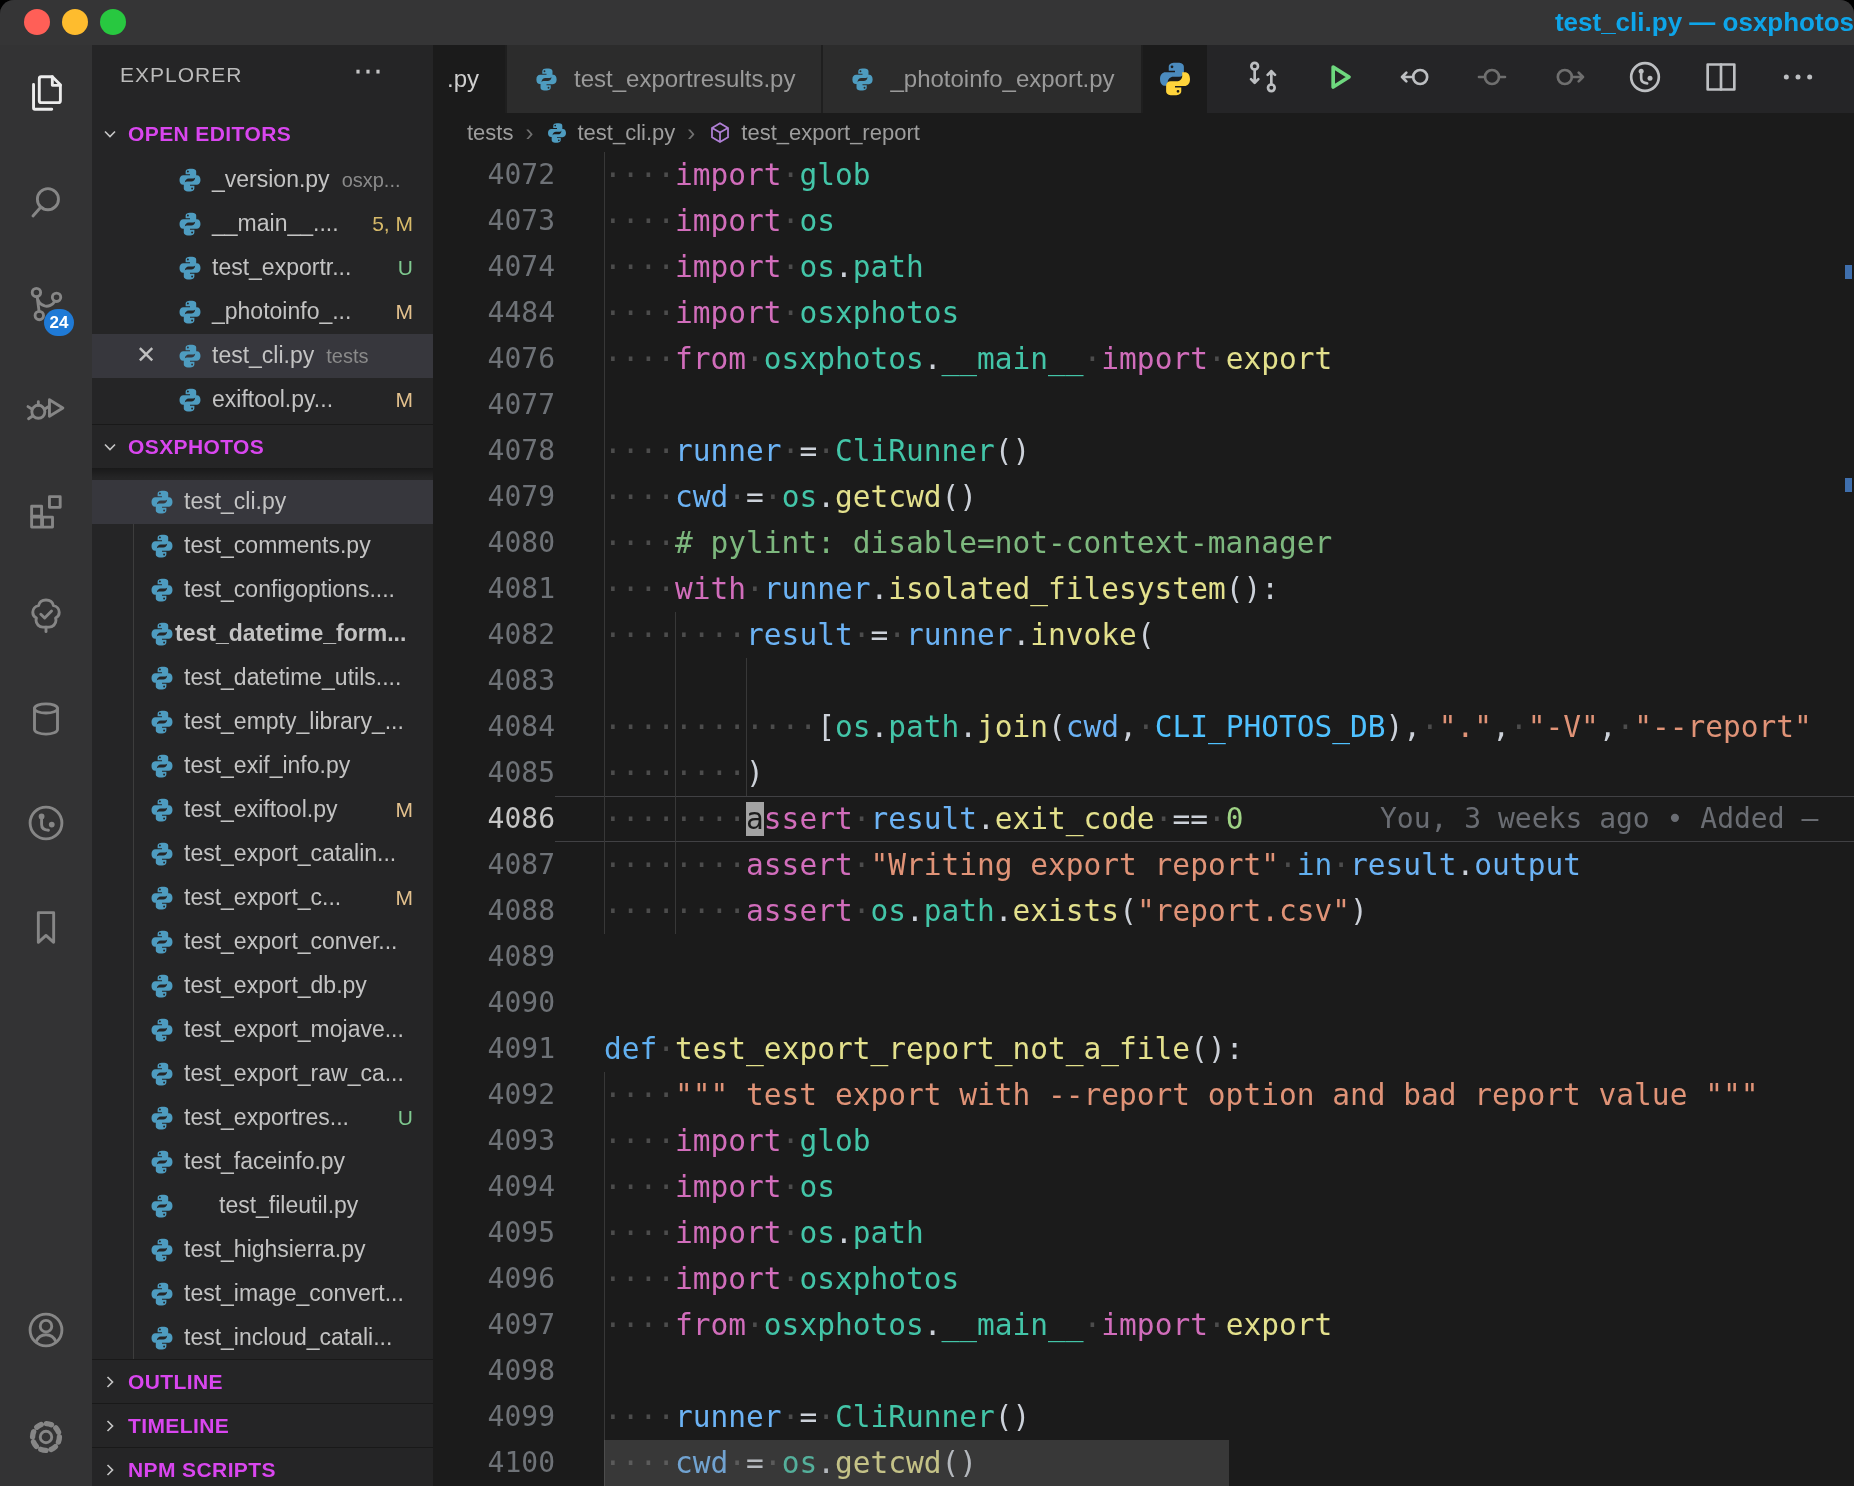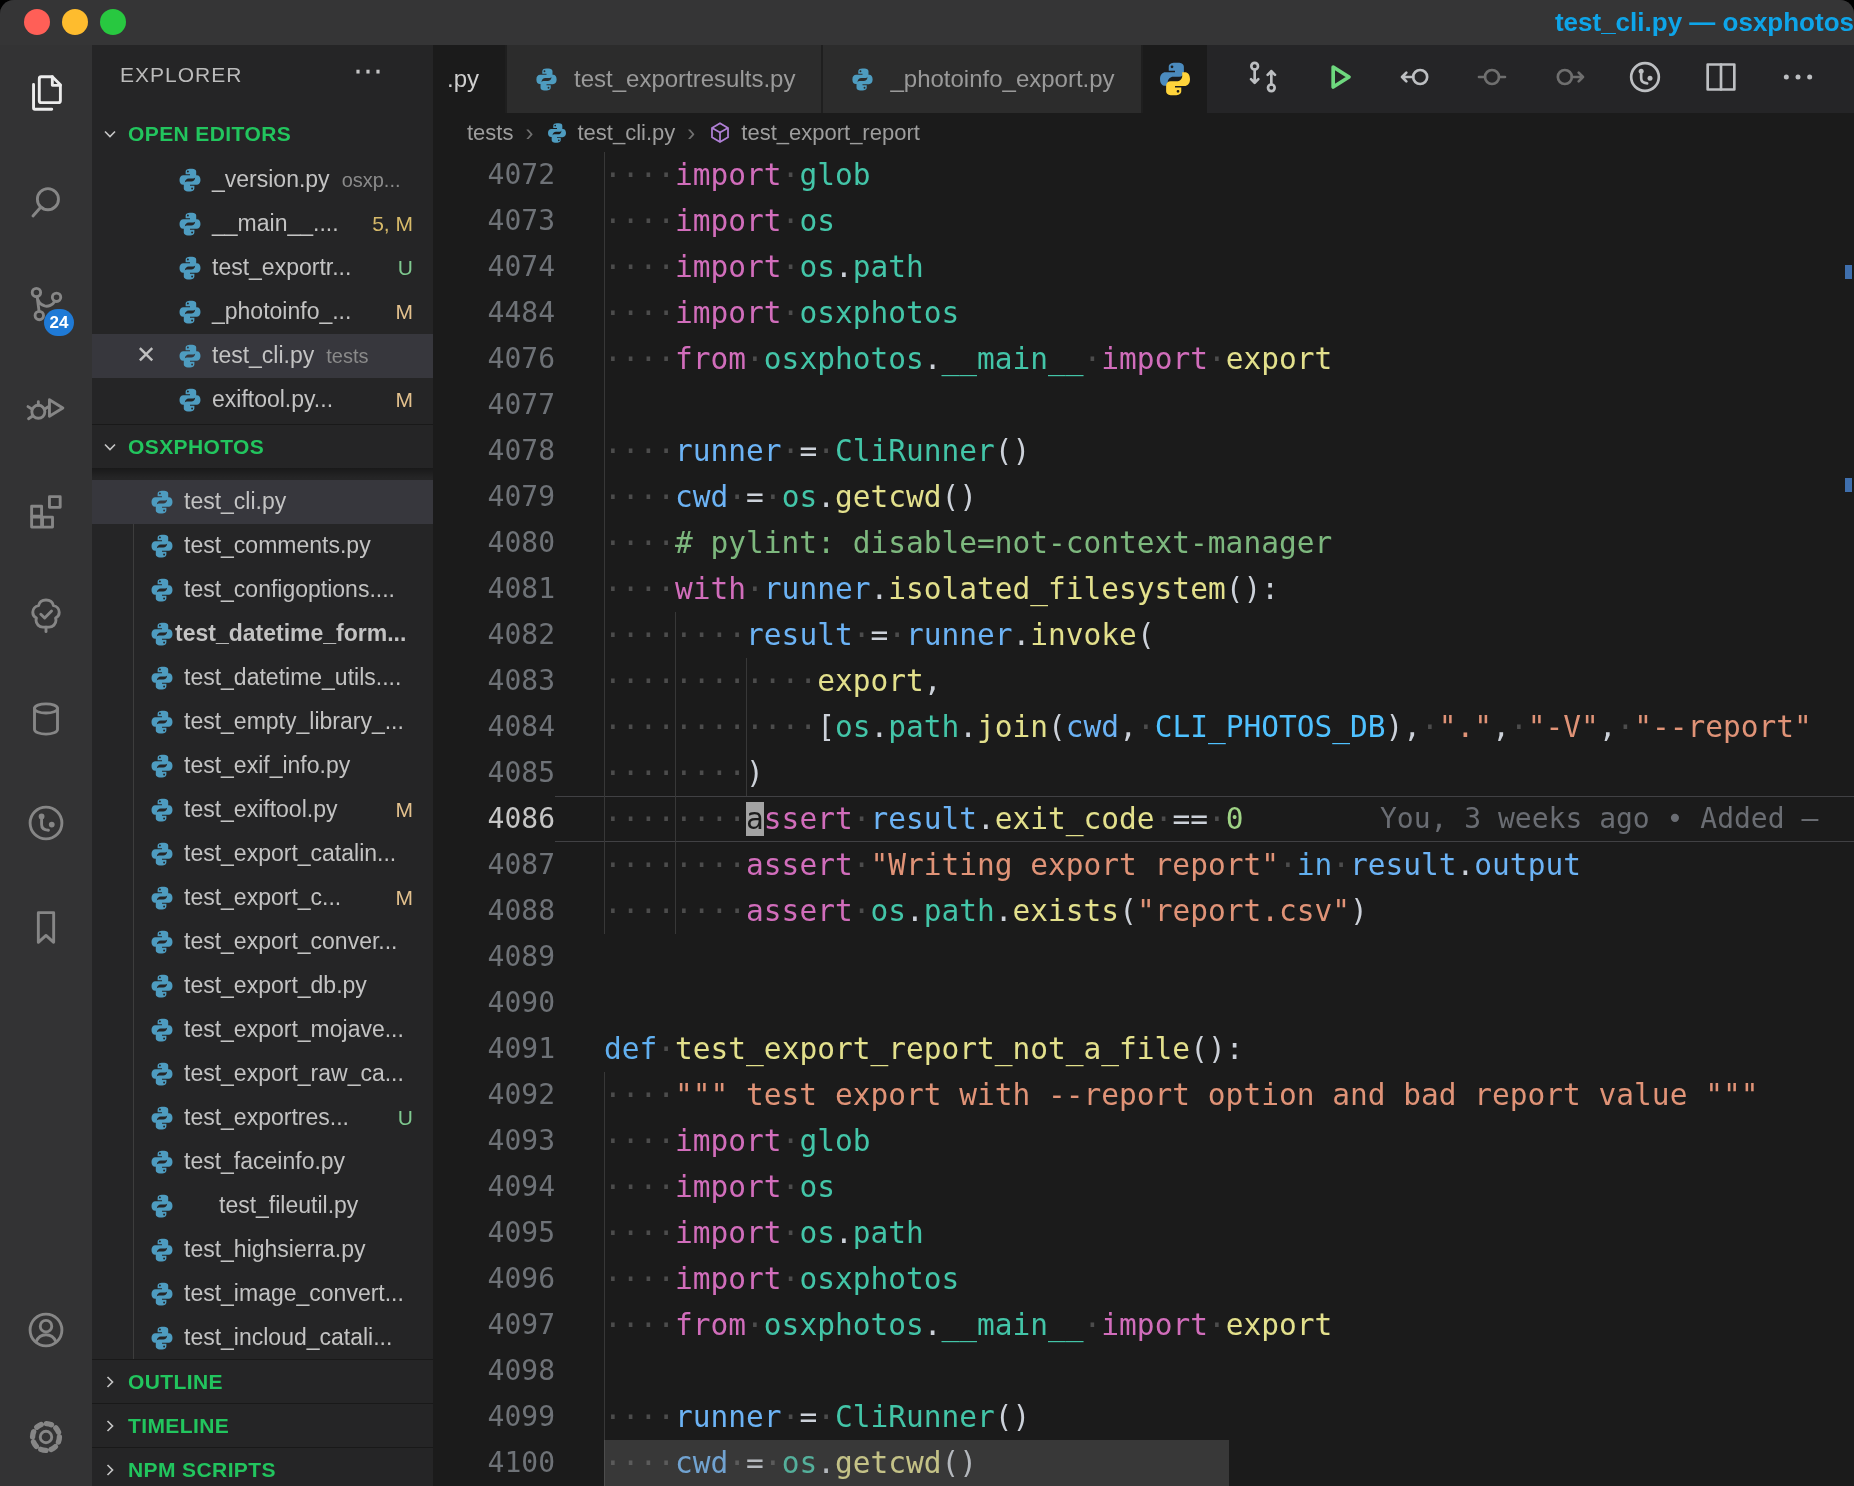--- a/index.html
+++ b/index.html
@@ -17,21 +17,21 @@
   .ab-btn.active svg{stroke:#ececec;}
   .ab-badge{position:absolute;left:44px;top:36px;min-width:30px;height:27px;border-radius:14px;background:#1f7ad6;
             color:#fff;font-size:17px;font-weight:bold;line-height:27px;text-align:center;padding:0 4px;box-sizing:border-box;}
   
   #sidebar{position:absolute;left:92px;top:45px;width:341px;height:1441px;background:#252526;overflow:hidden;}
   #sb-header{position:absolute;left:0;top:0;width:341px;height:60px;}
   #sb-title{position:absolute;left:28px;top:18px;font-size:21px;letter-spacing:1px;color:#bbbbbb;}
   #sb-more{position:absolute;right:48px;top:8px;font-size:30px;color:#c5c5c5;letter-spacing:2px;}
   .section{position:absolute;left:0;width:341px;height:44px;display:flex;align-items:center;}
   .section .chev{width:20px;height:20px;margin-left:8px;stroke:#c5c5c5;fill:none;stroke-width:2;}
-  .section .sec-label{margin-left:8px;font-size:21px;font-weight:bold;color:#22c55e;letter-spacing:.4px;}
+  .section .sec-label{margin-left:8px;font-size:21px;font-weight:bold;color:#d946ef;letter-spacing:.4px;}
   .section.bordered{border-top:1px solid #191919;}
   .row{position:absolute;left:0;width:341px;height:44px;}
   .row.selected{background:#37373d;}
   .row .pyico{position:absolute;width:28px;height:28px;top:8px;color:#4e9cc0;}
   .row .fname{position:absolute;font-size:23px;color:#c3c3c3;white-space:nowrap;top:8px;}
   .row .fdesc{font-size:20px;color:#8a8a8a;margin-left:12px;}
   .row .fdec{position:absolute;right:20px;top:10px;font-size:21px;}
   .row .closex{position:absolute;left:44px;top:7px;font-size:24px;color:#c0c0c0;}
   .c-mod{color:#e2c08d;} .c-unt{color:#7fc98f;} .c-warn{color:#d7ba6a;} .c-norm{color:#c3c3c3;} .c-sel{color:#e8e8e8;}
   #tree-guide{position:absolute;left:41px;width:1px;background:#3d3d3d;}
@@ -510,21 +510,21 @@
         <div class="cl" style="top: 46px;"><span class="lno">4073</span><span class="ct"><span class="tk-w">····</span><span class="tk-k">import</span><span class="tk-w">·</span><span class="tk-m">os</span></span></div>
         <div class="cl" style="top: 92px;"><span class="lno">4074</span><span class="ct"><span class="tk-w">····</span><span class="tk-k">import</span><span class="tk-w">·</span><span class="tk-m">os</span><span class="tk-o">.</span><span class="tk-m">path</span></span></div>
         <div class="cl" style="top: 138px;"><span class="lno">4484</span><span class="ct"><span class="tk-w">····</span><span class="tk-k">import</span><span class="tk-w">·</span><span class="tk-m">osxphotos</span></span></div>
         <div class="cl" style="top: 184px;"><span class="lno">4076</span><span class="ct"><span class="tk-w">····</span><span class="tk-k">from</span><span class="tk-w">·</span><span class="tk-m">osxphotos</span><span class="tk-o">.</span><span class="tk-m">__main__</span><span class="tk-w">·</span><span class="tk-k">import</span><span class="tk-w">·</span><span class="tk-f">export</span></span></div>
         <div class="cl" style="top: 230px;"><span class="lno">4077</span><span class="ct"></span></div>
         <div class="cl" style="top: 276px;"><span class="lno">4078</span><span class="ct"><span class="tk-w">····</span><span class="tk-v">runner</span><span class="tk-w">·</span><span class="tk-o">=</span><span class="tk-w">·</span><span class="tk-m">CliRunner</span><span class="tk-o">()</span></span></div>
         <div class="cl" style="top: 322px;"><span class="lno">4079</span><span class="ct"><span class="tk-w">····</span><span class="tk-v">cwd</span><span class="tk-w">·</span><span class="tk-o">=</span><span class="tk-w">·</span><span class="tk-m">os</span><span class="tk-o">.</span><span class="tk-f">getcwd</span><span class="tk-o">()</span></span></div>
         <div class="cl" style="top: 368px;"><span class="lno">4080</span><span class="ct"><span class="tk-w">····</span><span class="tk-cm"># pylint: disable=not-context-manager</span></span></div>
         <div class="cl" style="top: 414px;"><span class="lno">4081</span><span class="ct"><span class="tk-w">····</span><span class="tk-k">with</span><span class="tk-w">·</span><span class="tk-v">runner</span><span class="tk-o">.</span><span class="tk-f">isolated_filesystem</span><span class="tk-o">():</span></span></div>
         <div class="cl" style="top: 460px;"><span class="lno">4082</span><span class="ct"><span class="tk-w">········</span><span class="tk-v">result</span><span class="tk-w">·</span><span class="tk-o">=</span><span class="tk-w">·</span><span class="tk-v">runner</span><span class="tk-o">.</span><span class="tk-f">invoke</span><span class="tk-o">(</span></span></div>
-        <div class="cl" style="top: 506px;"><span class="lno">4083</span><span class="ct"><span class="tk-w">············</span><span class="tk-f">export</span><span class="tk-o">,</span></span></div>
+        <div class="cl" style="top: 506px;"><span class="lno">4083</span></div>
         <div class="cl" style="top: 552px;"><span class="lno">4084</span><span class="ct"><span class="tk-w">············</span><span class="tk-o">[</span><span class="tk-m">os</span><span class="tk-o">.</span><span class="tk-m">path</span><span class="tk-o">.</span><span class="tk-f">join</span><span class="tk-o">(</span><span class="tk-v">cwd</span><span class="tk-o">,</span><span class="tk-w">·</span><span class="tk-c">CLI_PHOTOS_DB</span><span class="tk-o">),</span><span class="tk-w">·</span><span class="tk-s">"."</span><span class="tk-o">,</span><span class="tk-w">·</span><span class="tk-s">"-V"</span><span class="tk-o">,</span><span class="tk-w">·</span><span class="tk-s">"--report"</span></span></div>
         <div class="cl" style="top: 598px;"><span class="lno">4085</span><span class="ct"><span class="tk-w">········</span><span class="tk-o">)</span></span></div>
         <div class="cl cur" style="top: 644px;"><span class="lno">4086</span><span class="ct"><span class="tk-w">········</span><span class="tk-x">a</span><span class="tk-k">ssert</span><span class="tk-w">·</span><span class="tk-v">result</span><span class="tk-o">.</span><span class="tk-f">exit_code</span><span class="tk-w">·</span><span class="tk-o">==</span><span class="tk-w">·</span><span class="tk-n">0</span></span><span class="blame">You, 3 weeks ago • Added —</span></div>
         <div class="cl" style="top: 690px;"><span class="lno">4087</span><span class="ct"><span class="tk-w">········</span><span class="tk-k">assert</span><span class="tk-w">·</span><span class="tk-s">"Writing export report"</span><span class="tk-w">·</span><span class="tk-d">in</span><span class="tk-w">·</span><span class="tk-v">result</span><span class="tk-o">.</span><span class="tk-v">output</span></span></div>
         <div class="cl" style="top: 736px;"><span class="lno">4088</span><span class="ct"><span class="tk-w">········</span><span class="tk-k">assert</span><span class="tk-w">·</span><span class="tk-m">os</span><span class="tk-o">.</span><span class="tk-m">path</span><span class="tk-o">.</span><span class="tk-f">exists</span><span class="tk-o">(</span><span class="tk-s">"report.csv"</span><span class="tk-o">)</span></span></div>
         <div class="cl" style="top: 782px;"><span class="lno">4089</span><span class="ct"></span></div>
         <div class="cl" style="top: 828px;"><span class="lno">4090</span><span class="ct"></span></div>
         <div class="cl" style="top: 874px;"><span class="lno">4091</span><span class="ct"><span class="tk-d">def</span><span class="tk-w">·</span><span class="tk-f">test_export_report_not_a_file</span><span class="tk-o">():</span></span></div>
         <div class="cl" style="top: 920px;"><span class="lno">4092</span><span class="ct"><span class="tk-w">····</span><span class="tk-s">""" test export with --report option and bad report value """</span></span></div>
         <div class="cl" style="top: 966px;"><span class="lno">4093</span><span class="ct"><span class="tk-w">····</span><span class="tk-k">import</span><span class="tk-w">·</span><span class="tk-m">glob</span></span></div>

